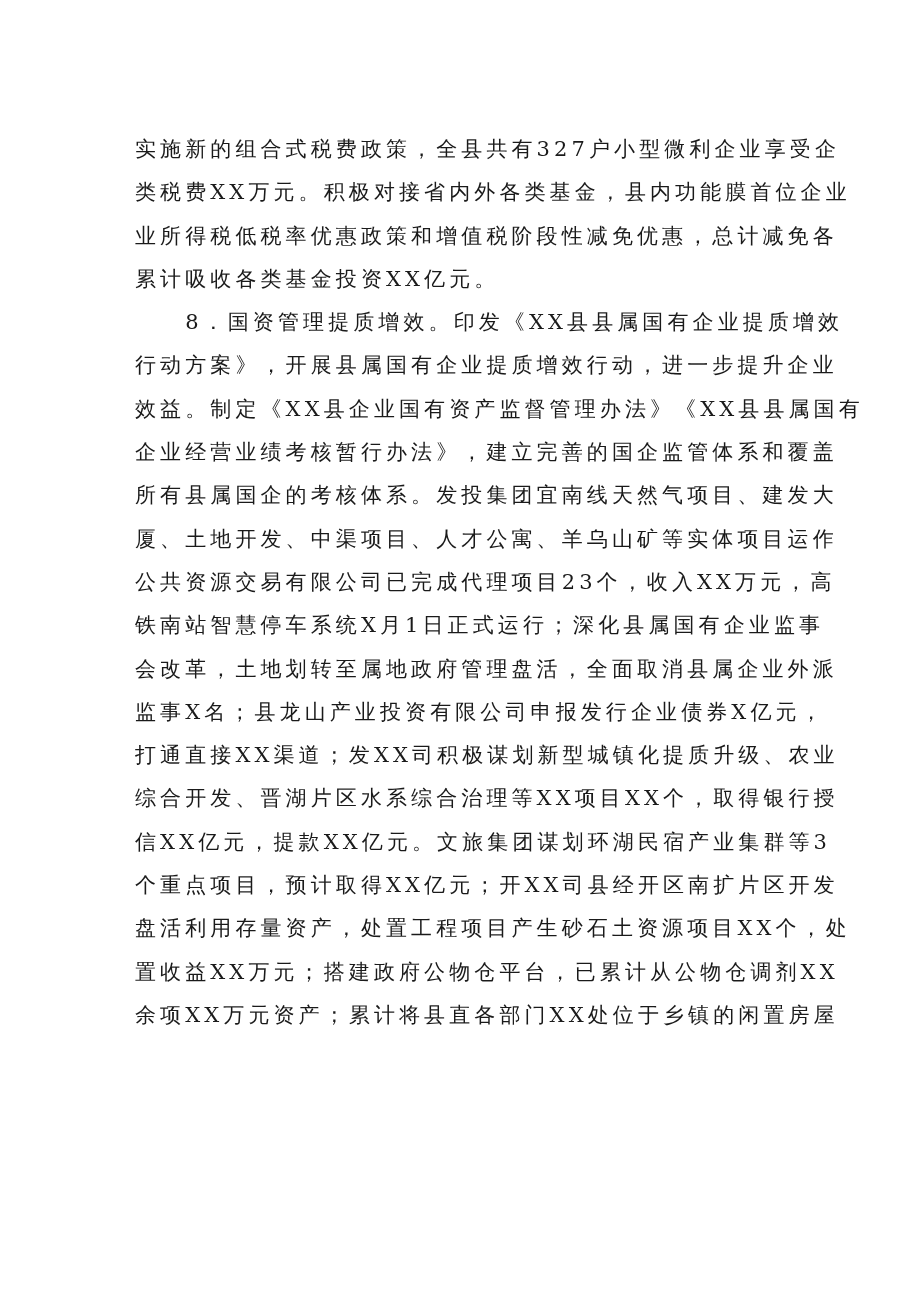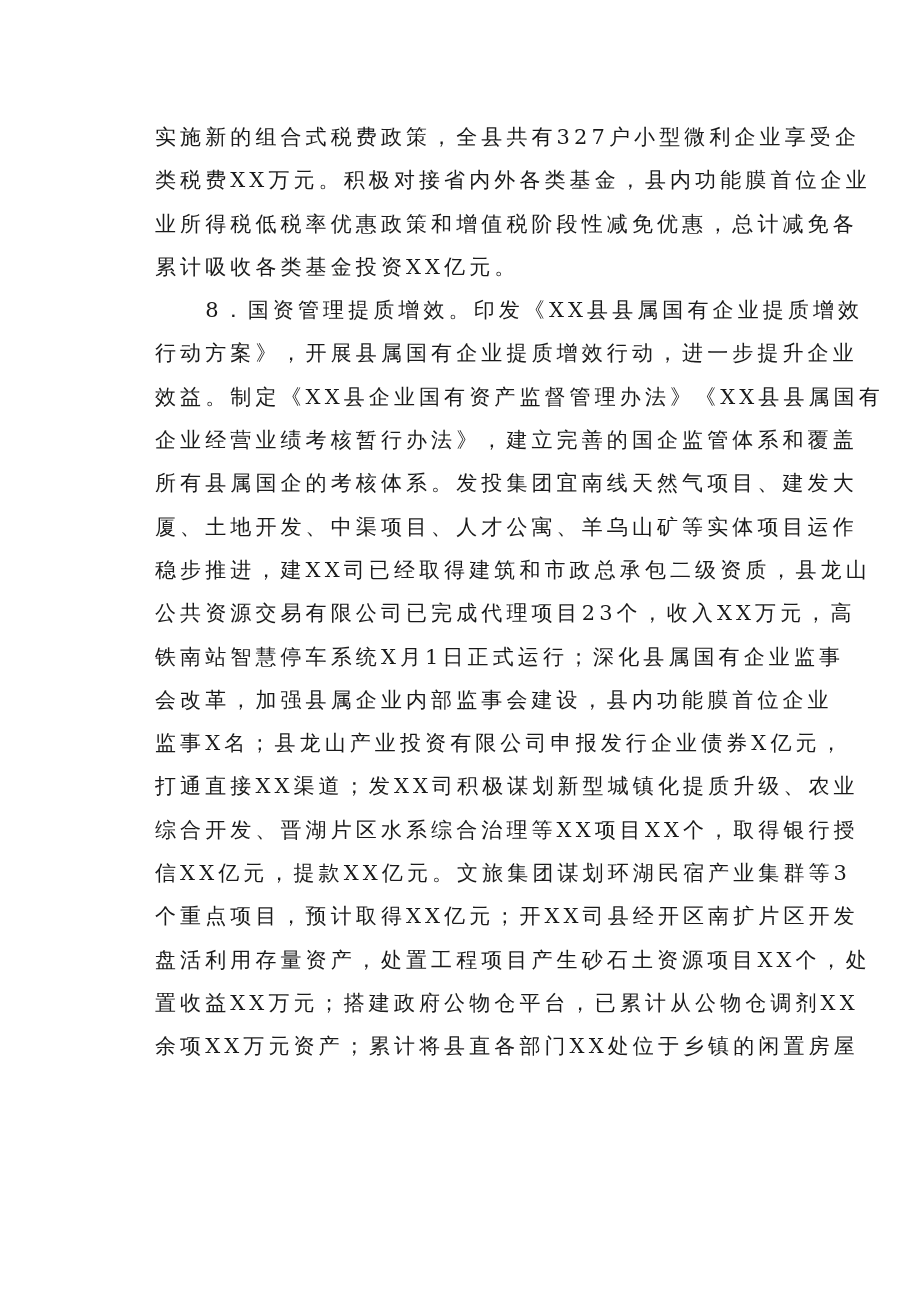--- a/index.html
+++ b/index.html
@@ -1,24 +1,23 @@
 <!DOCTYPE html>
 <html><head>
 <meta charset="utf-8">
 <style>
   html, body { margin: 0; padding: 0; background: #ffffff; }
   body { width: 920px; height: 1301px; position: relative; overflow: hidden; }
   .page {
     position: absolute;
     left: 135px;
-    top: 116px;
+    top: 128px;
     width: 660px;
     font-family: "DejaVu Serif", "Liberation Serif", serif;
     color: #1a1a1a;
-    margin-left: 20px;
   }
   .line {
     height: 43.3px;
     line-height: 43.3px;
     font-size: 21px;
     letter-spacing: 4.1px;
     white-space: nowrap;
   }
 </style>
 </head>
@@ -28,24 +27,23 @@
   <div class="line">实施新的组合式税费政策，全县共有327户小型微利企业享受企</div>
   <div class="line">类税费XX万元。积极对接省内外各类基金，县内功能膜首位企业</div>
   <div class="line">业所得税低税率优惠政策和增值税阶段性减免优惠，总计减免各</div>
   <div class="line">累计吸收各类基金投资XX亿元。</div>
   <div class="line">　　8．国资管理提质增效。印发《XX县县属国有企业提质增效</div>
   <div class="line">行动方案》，开展县属国有企业提质增效行动，进一步提升企业</div>
   <div class="line">效益。制定《XX县企业国有资产监督管理办法》《XX县县属国有</div>
   <div class="line">企业经营业绩考核暂行办法》，建立完善的国企监管体系和覆盖</div>
   <div class="line">所有县属国企的考核体系。发投集团宜南线天然气项目、建发大</div>
   <div class="line">厦、土地开发、中渠项目、人才公寓、羊乌山矿等实体项目运作</div>
-  <div class="line">稳步推进，建XX司已经取得建筑和市政总承包二级资质，县龙山</div>
   <div class="line">公共资源交易有限公司已完成代理项目23个，收入XX万元，高</div>
   <div class="line">铁南站智慧停车系统X月1日正式运行；深化县属国有企业监事</div>
-  <div class="line">会改革，加强县属企业内部监事会建设，县内功能膜首位企业</div>
+  <div class="line">会改革，土地划转至属地政府管理盘活，全面取消县属企业外派</div>
   <div class="line">监事X名；县龙山产业投资有限公司申报发行企业债券X亿元，</div>
   <div class="line">打通直接XX渠道；发XX司积极谋划新型城镇化提质升级、农业</div>
   <div class="line">综合开发、晋湖片区水系综合治理等XX项目XX个，取得银行授</div>
   <div class="line">信XX亿元，提款XX亿元。文旅集团谋划环湖民宿产业集群等3</div>
   <div class="line">个重点项目，预计取得XX亿元；开XX司县经开区南扩片区开发</div>
   <div class="line">盘活利用存量资产，处置工程项目产生砂石土资源项目XX个，处</div>
   <div class="line">置收益XX万元；搭建政府公物仓平台，已累计从公物仓调剂XX</div>
   <div class="line">余项XX万元资产；累计将县直各部门XX处位于乡镇的闲置房屋</div>
 </div>
 

